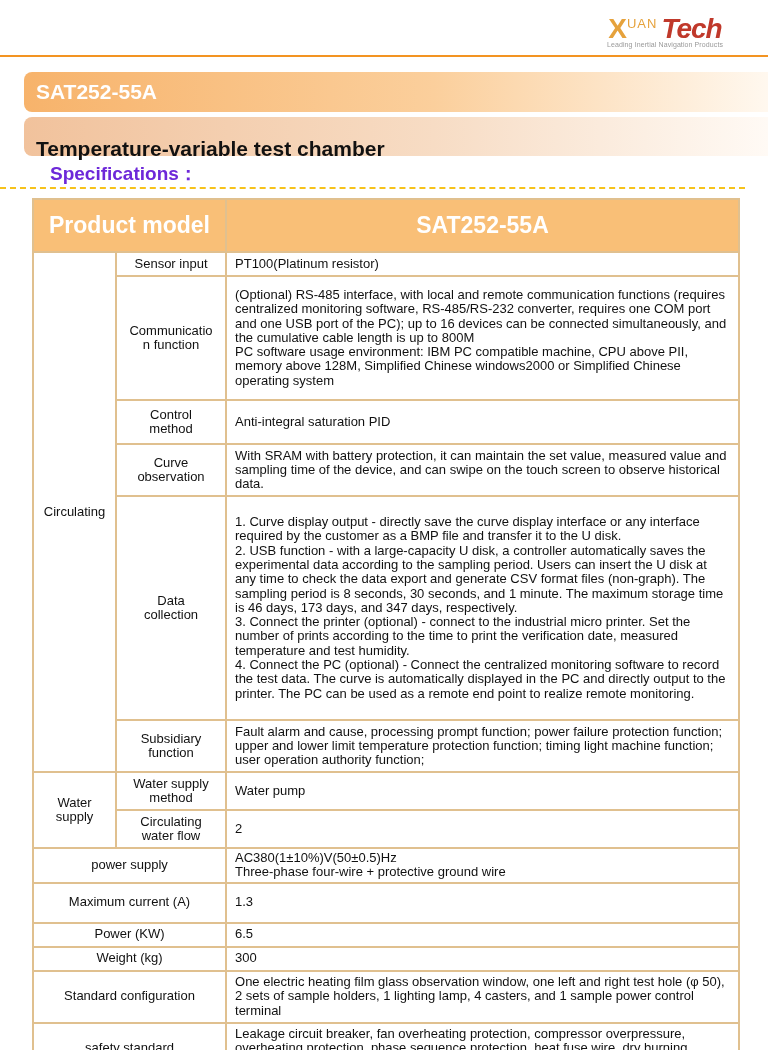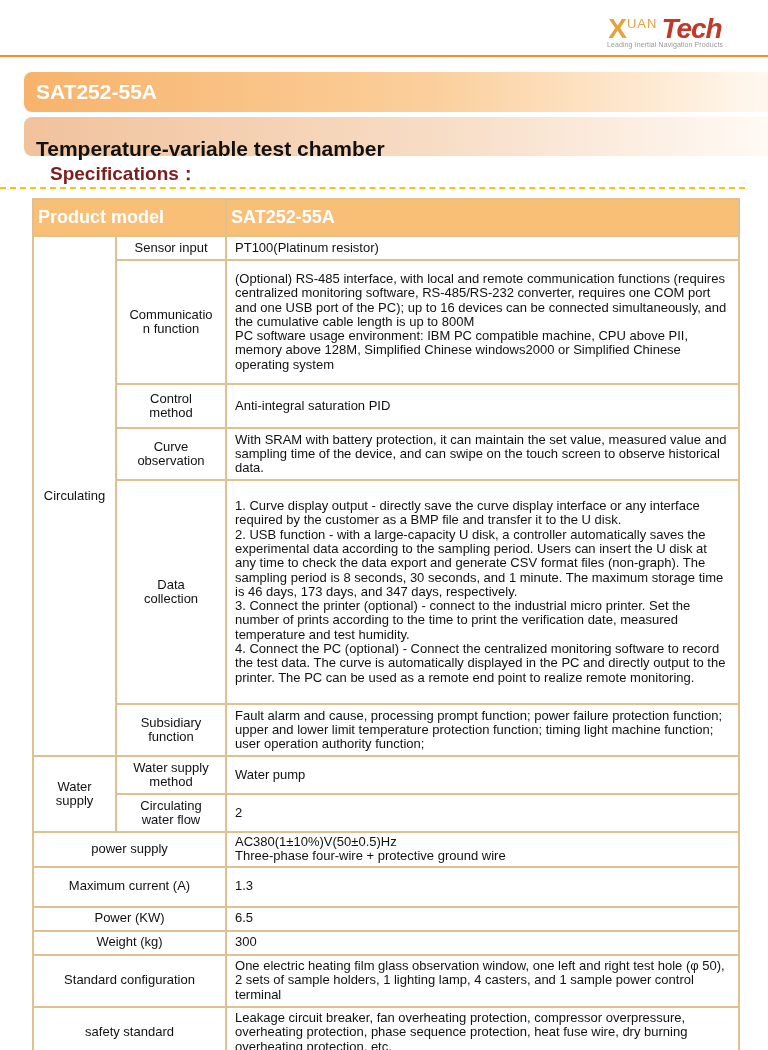--- a/index.html
+++ b/index.html
@@ -15,26 +15,26 @@
 
   .top-rule { position: absolute; left: 0; top: 55px; width: 768px; height: 2px; background: #f39422; }
 
   .band { position: absolute; left: 24px; width: 744px; border-radius: 8px 0 0 8px; }
   .band-model { top: 72px; height: 40px; background: linear-gradient(to right, #f7b36b 0%, #fbcf9c 55%, #fff8ef 100%); }
   .band-title { top: 117px; height: 39px; background: linear-gradient(to right, #f1c29c 0%, #f7dcc4 55%, #fffaf5 100%); }
   .band-text { position: absolute; left: 12px; top: 50%; transform: translateY(-50%); font-weight: bold; white-space: nowrap; }
   .band-model .band-text { color: #ffffff; font-size: 21px; }
   .band-title .band-text { color: #111111; font-size: 21px; margin-top: 12px; }
 
-  .spec-heading { position: absolute; left: 50px; top: 161px; color: #7f1d1d; font-weight: bold; font-size: 19px; }
+  .spec-heading { position: absolute; left: 50px; top: 161px; color: #6d28d9; font-weight: bold; font-size: 19px; }
   .dash-rule { position: absolute; left: 0; top: 187px; width: 745px; height: 0; border-top: 2px dashed #f6c21b; }
 
   table.spec { position: absolute; left: 32px; top: 198px; width: 706px; border-collapse: collapse; table-layout: fixed; font-size: 13px; line-height: 14.3px; }
   table.spec td, table.spec th { border: 2px solid #e0c08f; padding: 2px 8px; vertical-align: middle; }
-  table.spec th { background: #f9bf77; color: #ffffff; font-size: 18px; font-weight: bold; height: 27px; padding: 4px; text-align: left; }
+  table.spec th { background: #f9bf77; color: #ffffff; font-size: 23px; font-weight: bold; height: 27px; padding: 12px; text-align: center; }
   .c1 { width: 83px; }
   .c2 { width: 110px; }
   .c3 { width: 513px; }
   td.center { text-align: left; }
   td.left { text-align: left; }
   td.lbl { text-align: center; padding: 2px 4px; }
   .wrap { white-space: pre-line; }
 </style>
 </head>
 <body>

